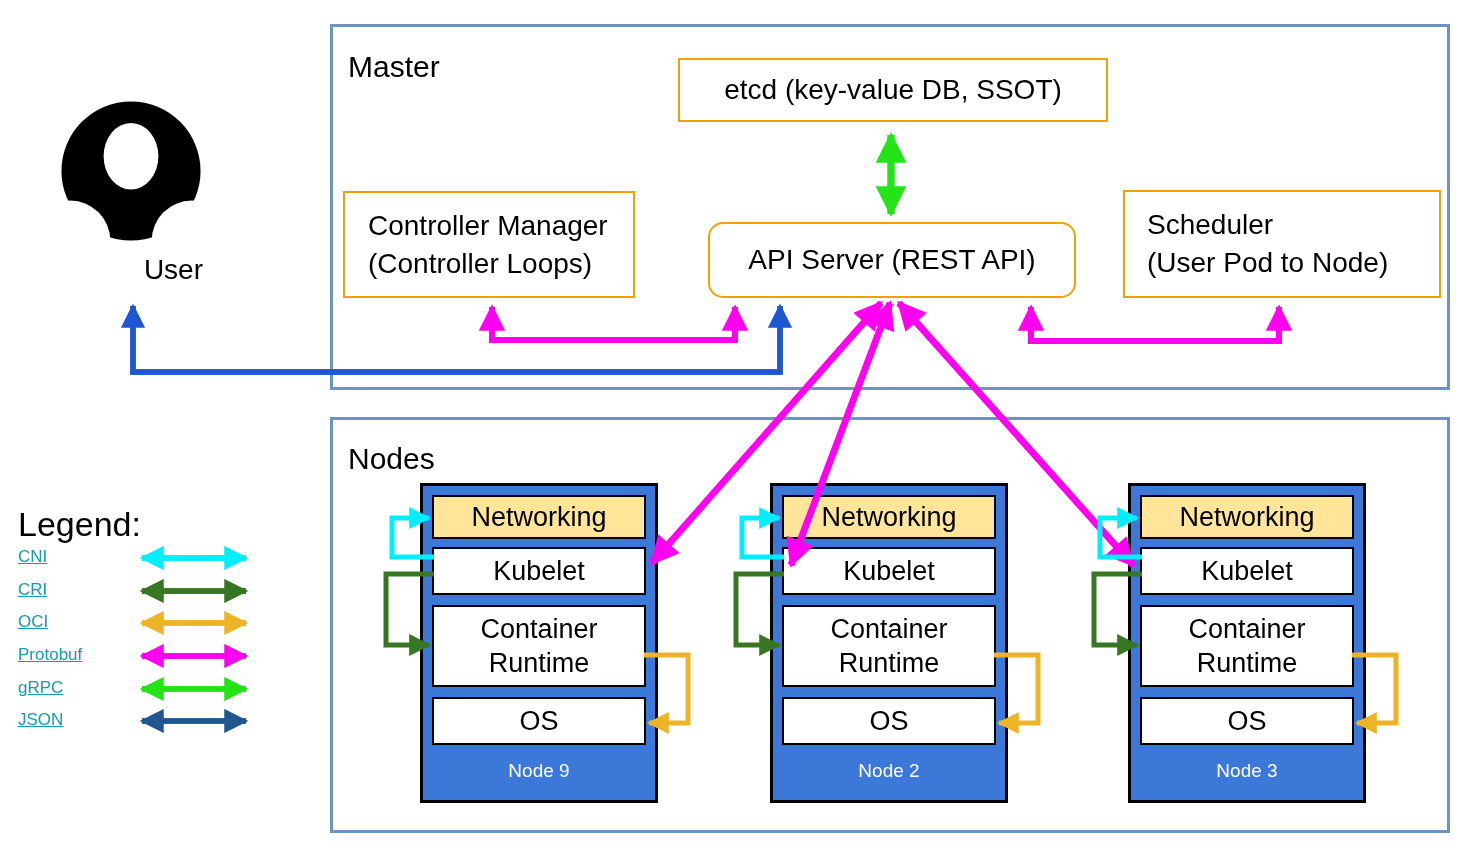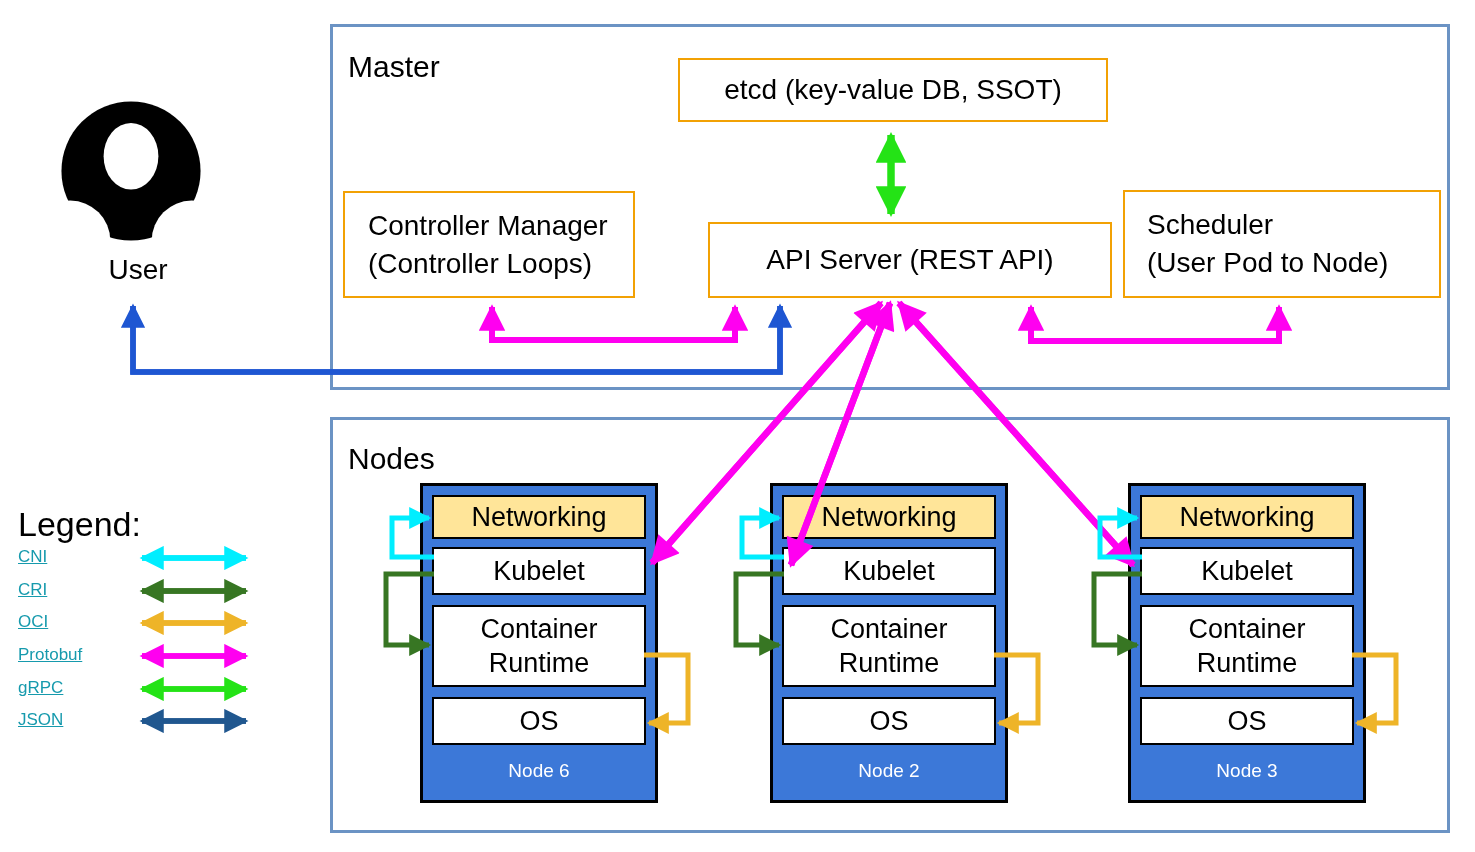--- a/index.html
+++ b/index.html
@@ -14,21 +14,21 @@
   #master-title{left:348px;top:50px;}
   #nodes-title{left:348px;top:434px;margin-top:8px;}
 
   .obox{
     position:absolute;border:2.5px solid #f2a104;background:#fff;
     font-size:28px;color:#000;display:flex;flex-direction:column;justify-content:center;
     box-sizing:border-box;line-height:38px;
   }
   #etcd-box{left:678px;top:50px;width:430px;height:64px;align-items:center;margin-top:8px;}
   #cm-box{left:343px;top:191px;width:292px;height:107px;padding-left:23px;}
-  #api-box{left:708px;top:222px;width:404px;height:76px;align-items:center;}
+  #api-box{left:708px;top:222px;width:368px;height:76px;align-items:center;border-radius:15px;}
   #sched-box{left:1123px;top:190px;width:318px;height:108px;padding-left:22px;}
 
   .node{
     position:absolute;top:483px;width:238px;height:320px;background:#3c78d8;
     border:3px solid #000;box-sizing:border-box;
   }
   #node-1{left:420px;} #node-2{left:770px;} #node-3{left:1128px;}
   .layer{
     position:absolute;left:9px;width:210px;background:#fff;border:2px solid #000;
     font-size:27px;color:#000;text-align:center;
@@ -37,21 +37,21 @@
   .layer.networking{top:9px;height:40px;background:#ffe599;}
   .layer.kubelet{top:61px;height:44px;}
   .layer.runtime{top:119px;height:78px;}
   .layer.os{top:211px;height:44px;}
   .node-name{
     position:absolute;left:0;right:0;top:274px;text-align:center;
     color:#fff;font-size:19px;
   }
 
   #user-icon{position:absolute;left:57px;top:97px;width:148px;height:148px;}
-  #user-label{position:absolute;left:73px;top:254px;width:130px;text-align:center;font-size:28px;}
+  #user-label{position:absolute;left:73px;top:254px;width:130px;text-align:right;font-size:28px;}
 
   .legend{position:absolute;left:18px;top:508px;width:130px;}
   .legend-title{font-size:34px;color:#000;height:33px;line-height:33px;}
   .legend-link{
     display:block;height:32.7px;line-height:32.7px;font-size:17px;
     color:#169aad;text-decoration:underline;cursor:pointer;white-space:nowrap;
   }
 
   #arrows-layer{position:absolute;left:0;top:0;width:1475px;height:852px;z-index:10;pointer-events:none;}
   #arrows-layer path{fill:none;}
@@ -88,21 +88,21 @@
   <div id="user-label">User</div>
 
   <div class="frame" id="nodes-frame"></div>
   <div class="section-title" id="nodes-title">Nodes</div>
 
   <div class="node" id="node-1">
     <div class="layer networking">Networking</div>
     <div class="layer kubelet">Kubelet</div>
     <div class="layer runtime">Container Runtime</div>
     <div class="layer os">OS</div>
-    <div class="node-name">Node 6</div>
+    <div class="node-name">Node 9</div>
   </div>
   <div class="node" id="node-2">
     <div class="layer networking">Networking</div>
     <div class="layer kubelet">Kubelet</div>
     <div class="layer runtime">Container Runtime</div>
     <div class="layer os">OS</div>
     <div class="node-name">Node 2</div>
   </div>
   <div class="node" id="node-3">
     <div class="layer networking">Networking</div>

